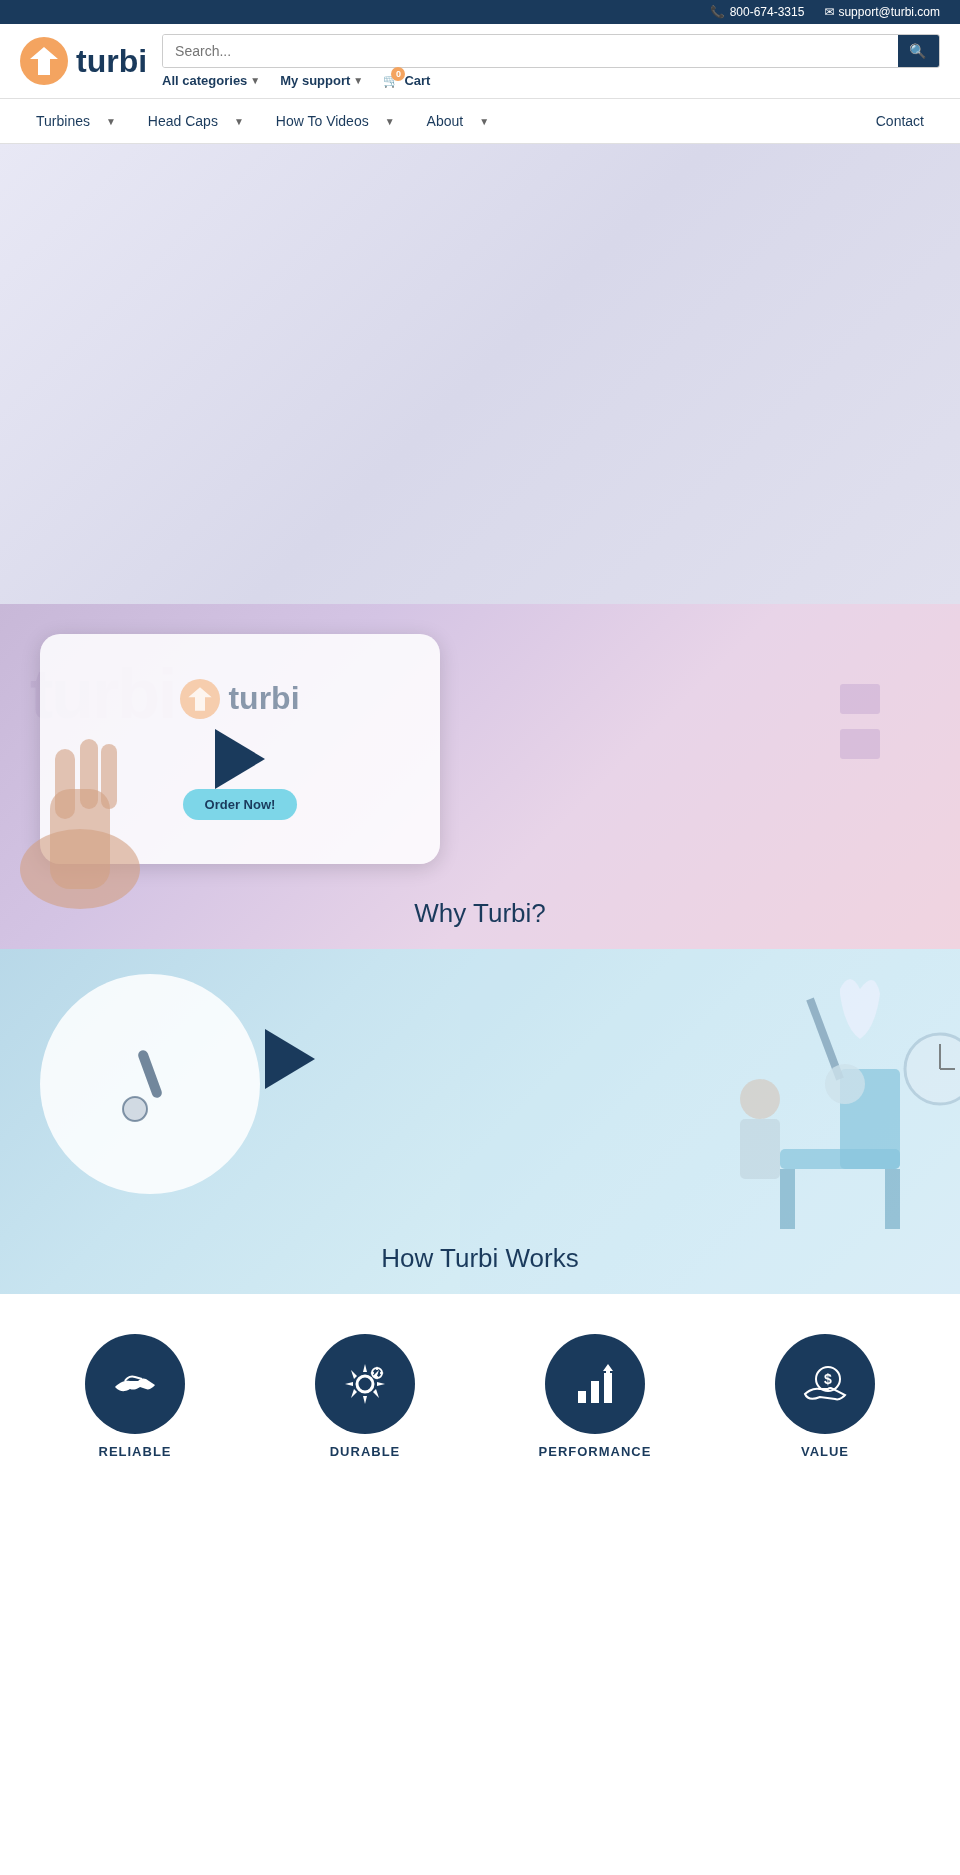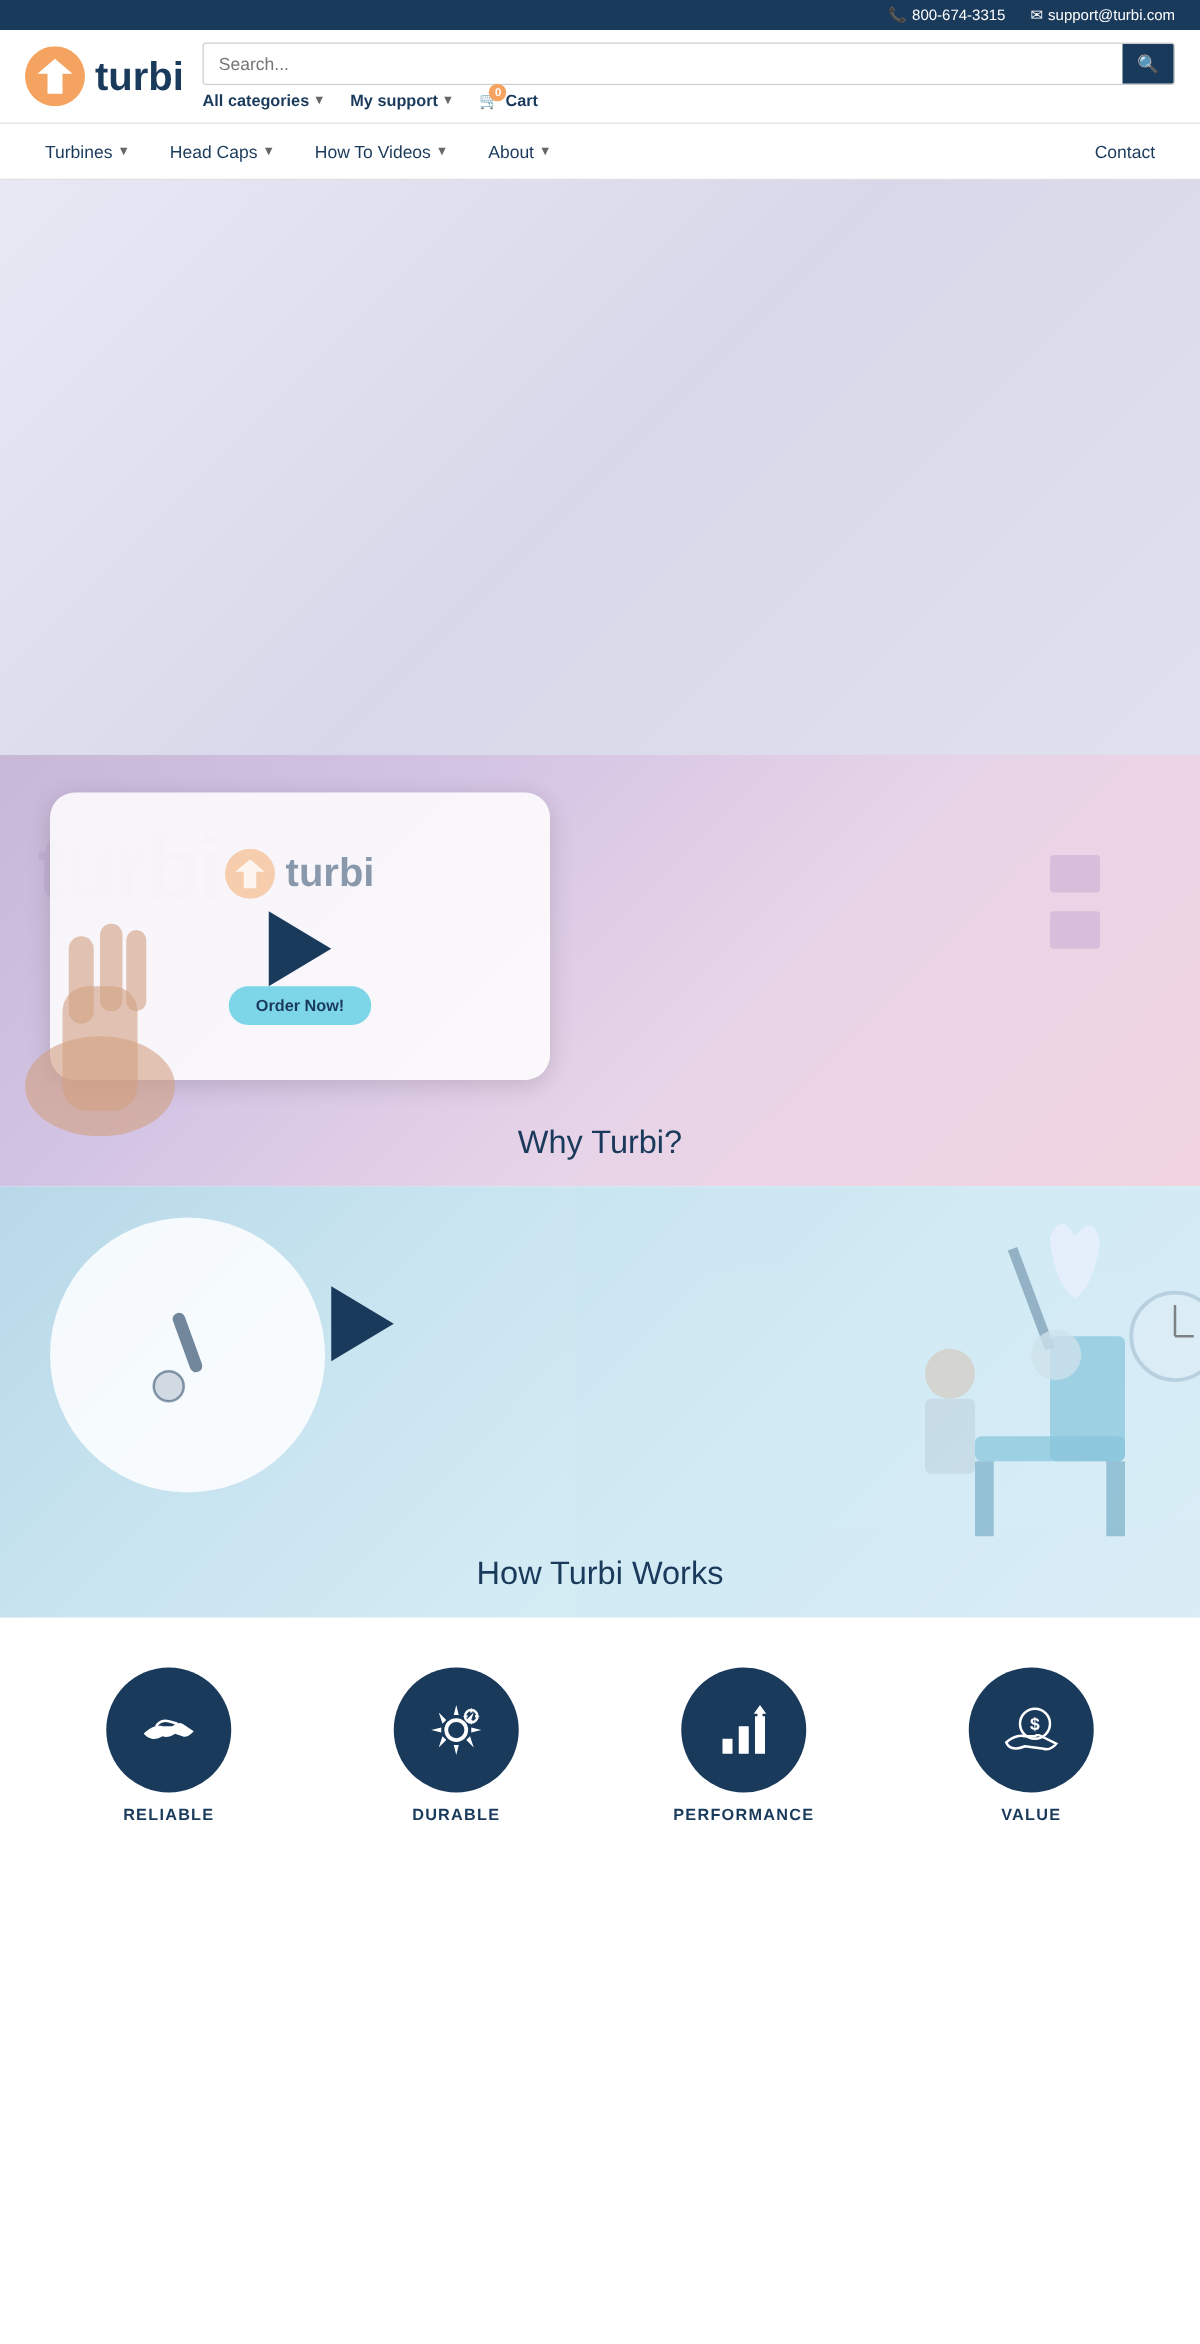--- a/index.html
+++ b/index.html
@@ -121,21 +121,21 @@
       align-items: center;
       gap: 0;
     }
     .nav-item {
       padding: 14px 16px;
       font-size: 14px;
       color: #1a3a5c;
       cursor: pointer;
       display: flex;
       align-items: center;
-      gap: 4px;
+      gap: 16px;
       text-decoration: none;
       white-space: nowrap;
     }
     .chevron {
       font-size: 10px;
       color: #666;
     }
     .nav-contact { margin-left: auto; }
 
     

